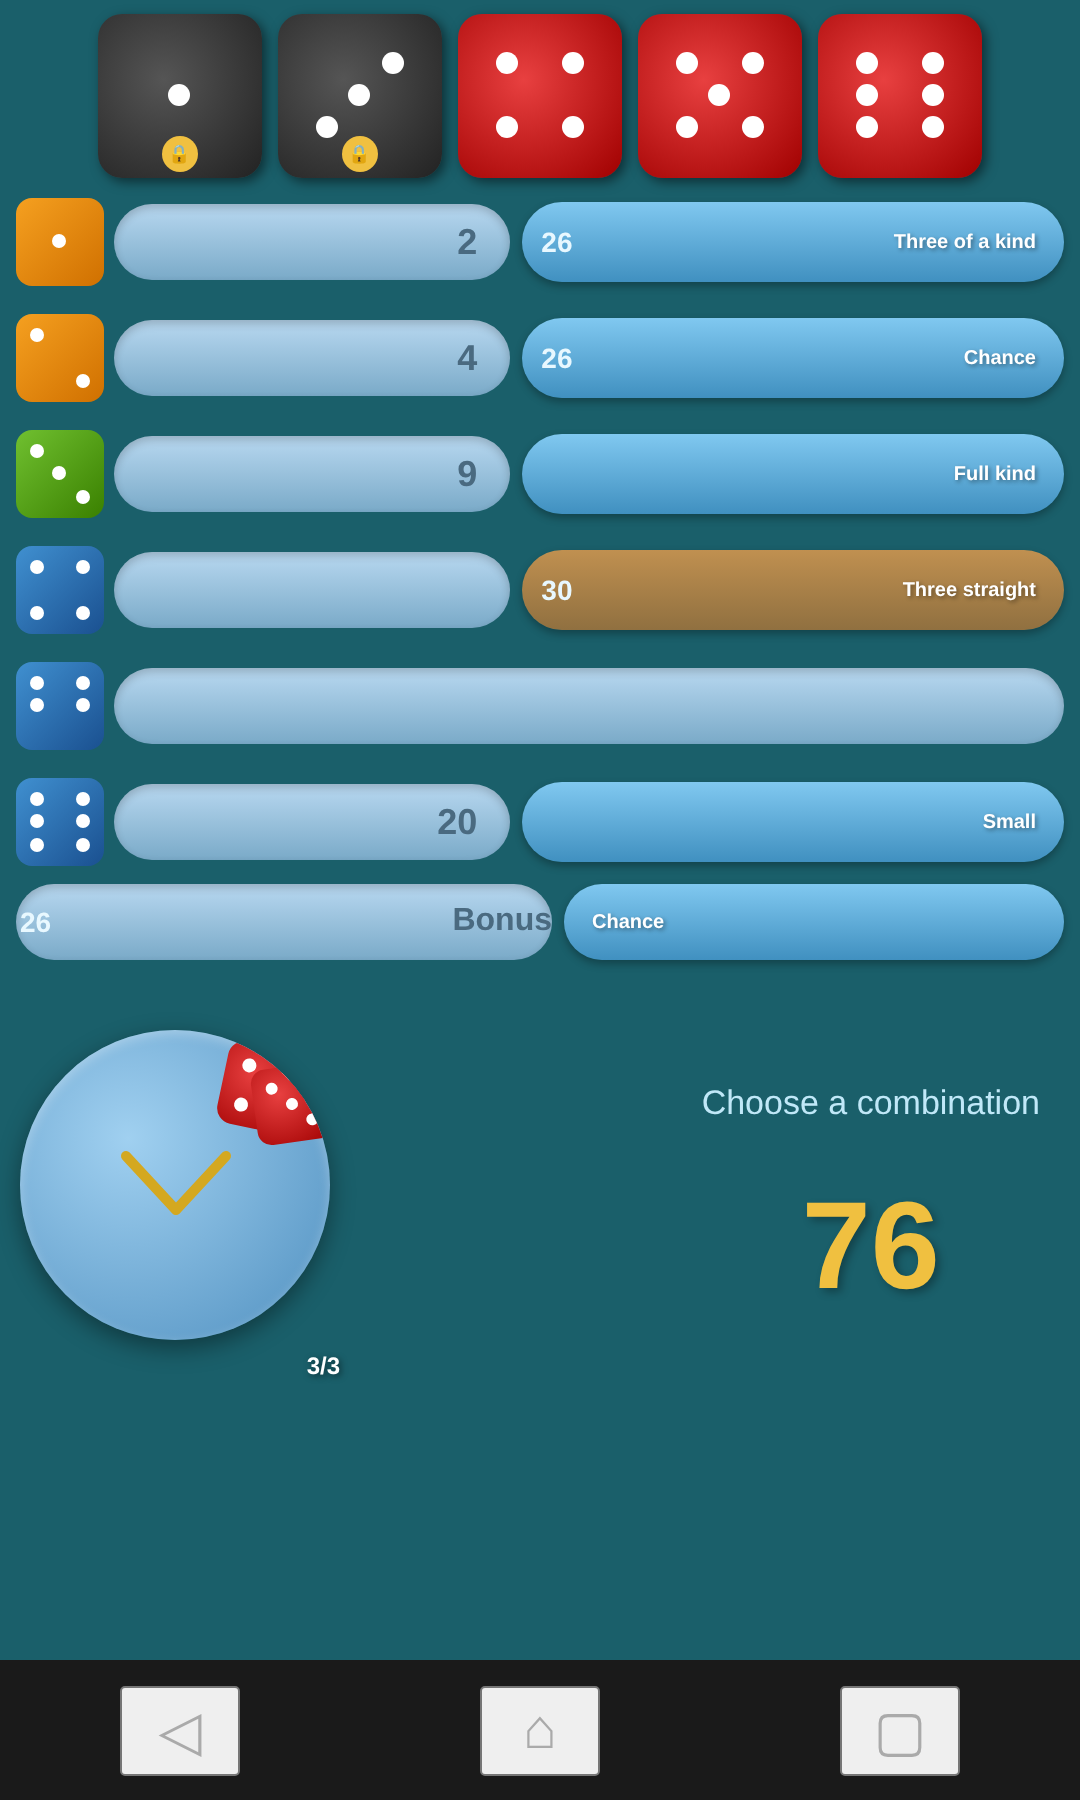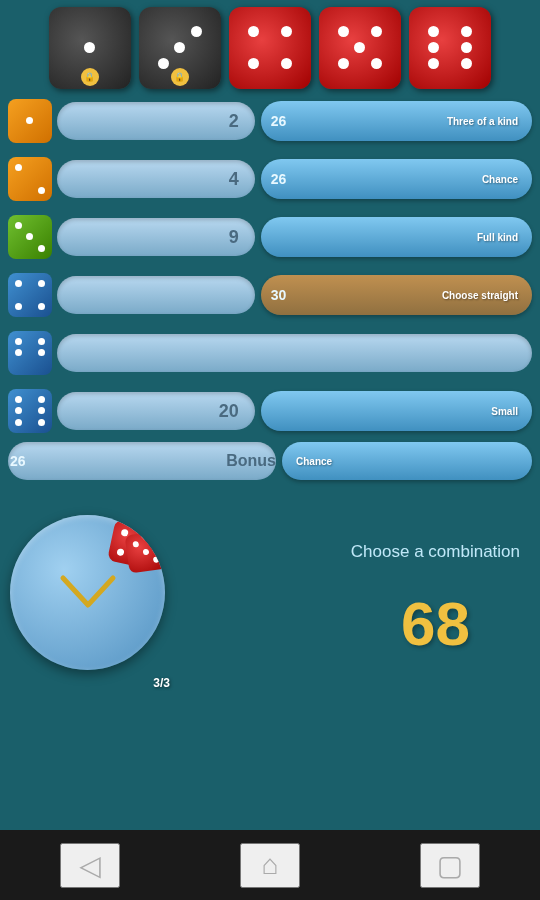--- a/index.html
+++ b/index.html
@@ -559,21 +559,21 @@
             </div>
         </div>
       </div>
       <div class="score-bar">
         <span class="score-bar-value score-bar-empty"></span>
       </div>
     </div>
     <div class="right-panel">
       <button class="combo-btn combo-btn-brown">
         <span class="combo-score">30</span>
-        <span class="combo-label">Choose straight</span>
+        <span class="combo-label">Three straight</span>
       </button>
     </div>
   </div>
 
   <div class="score-row">
     <div class="left-panel">
       <div class="die-icon die-icon-blue">
         <div class="pip-grid">
           <div class="pip-cell">
               <div class="pip"></div>
@@ -702,21 +702,21 @@
               </div>
           </div>
         </div>
       </div>
     </div>
     <div class="roll-counter">3/3</div>
   </div>
 
   <div class="right-info">
     <span class="choose-label">Choose a combination</span>
-    <span class="score-display">68</span>
+    <span class="score-display">76</span>
   </div>
 </div>
 
 <div class="nav-bar">
   <button class="nav-btn">
     <span class="nav-icon">◁</span>
   </button>
   <button class="nav-btn">
     <span class="nav-icon">⌂</span>
   </button>

